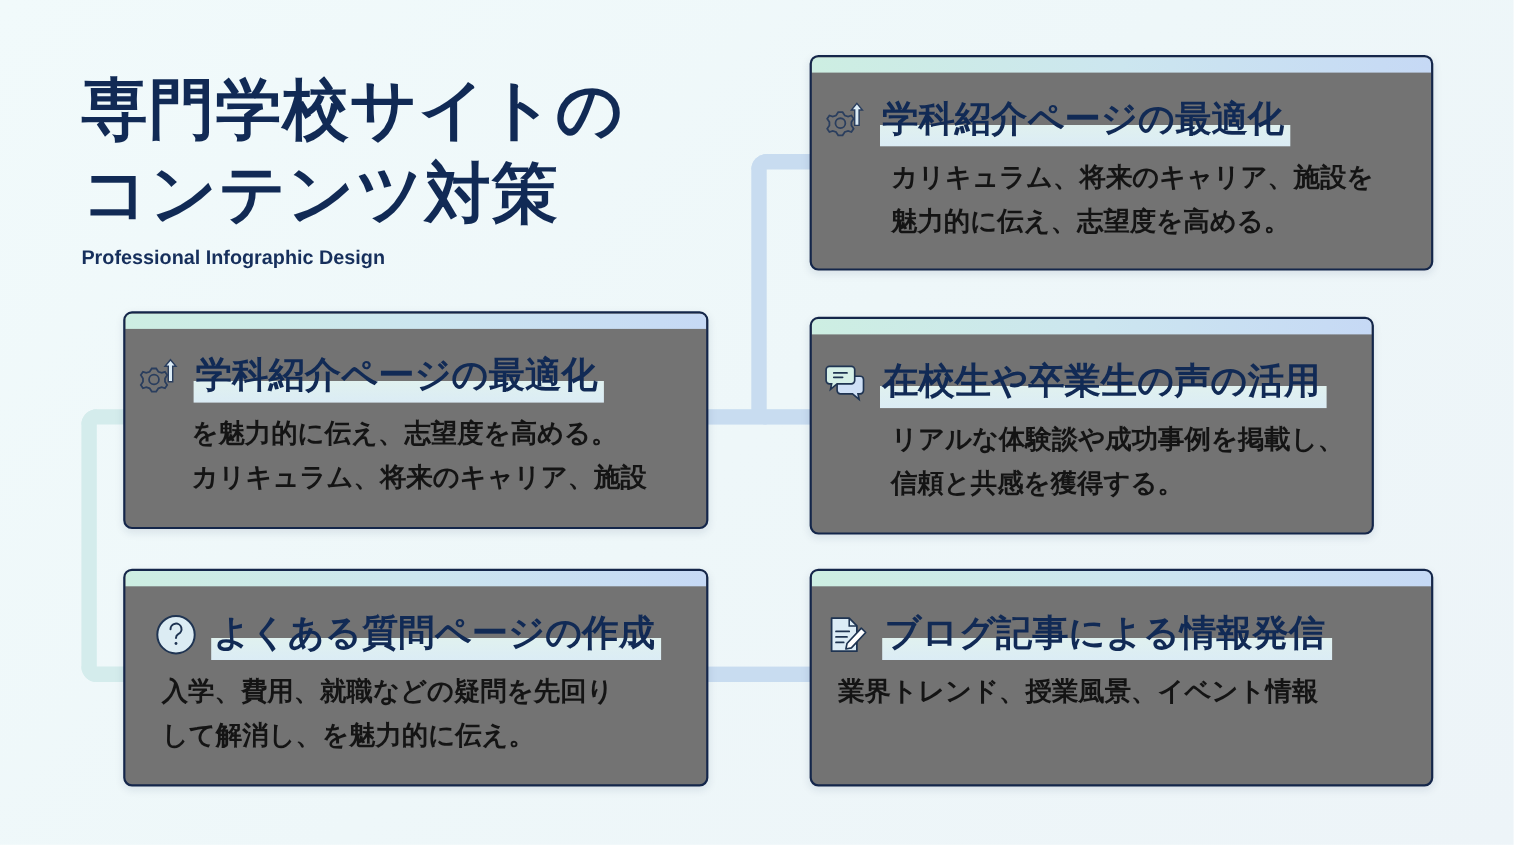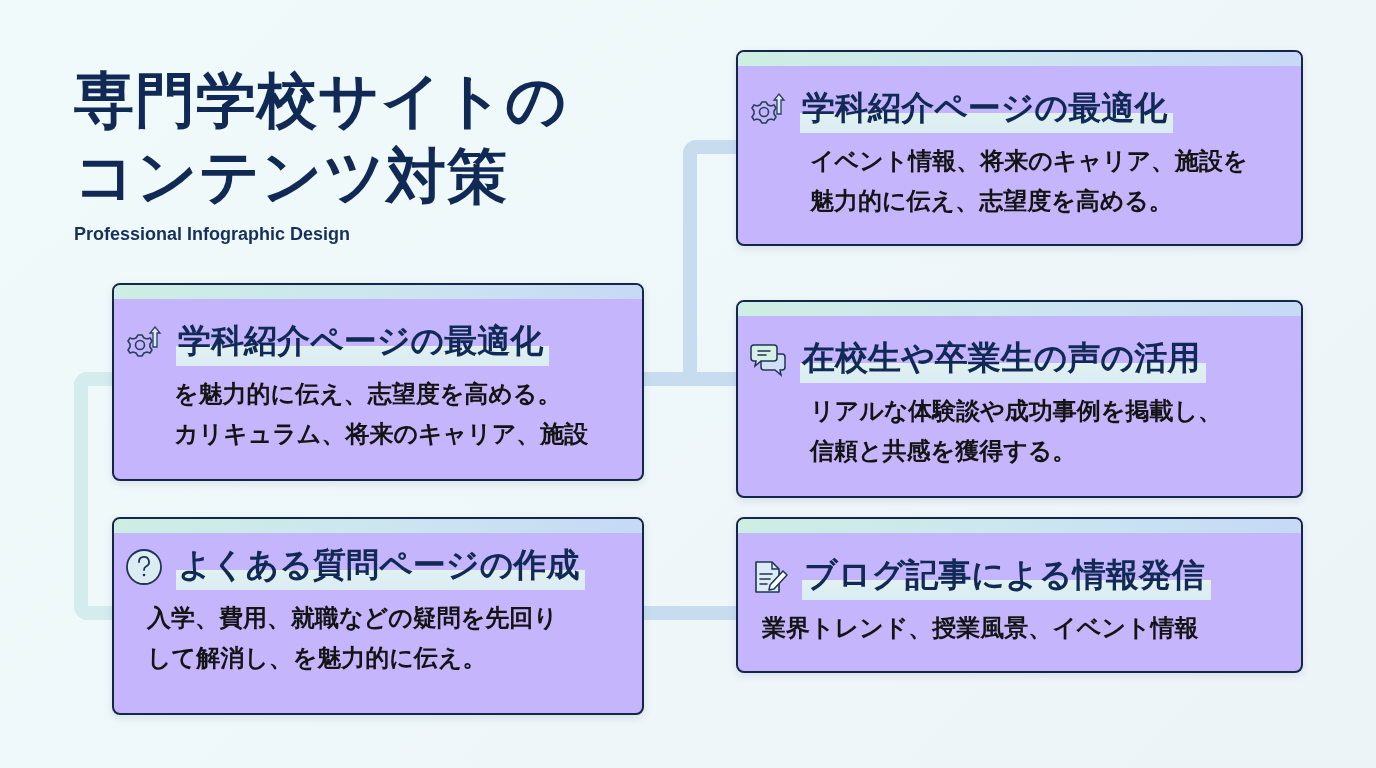--- a/index.html
+++ b/index.html
@@ -16,21 +16,21 @@
     letter-spacing: 1px;
   }
   .subtitle {
     margin-top: 10px; font-size: 18px; font-weight: 600; color: #162f5c;
     font-family: "Liberation Sans", sans-serif;
   }
   .connector { position: absolute; }
   .conn-blue { background: #c8dcf0; }
   .conn-teal { background: #d4ecec; }
   .card {
-    position: absolute; background: #c4b5fd;
+    position: absolute; background: #737373;
     border: 2px solid #14264a; border-radius: 8px; overflow: hidden;
     box-shadow: 0 3px 8px rgba(20, 40, 80, 0.10);
   }
   .card-strip {
     height: 14px;
     background: linear-gradient(90deg, #cdeee2 0%, #cce6ef 50%, #c6d9f5 100%);
   }
   .card-head { display: flex; align-items: center; margin-top: 20px; }
   .card-icon { width: 40px; height: 40px; flex: 0 0 40px; }
   .card-title {
@@ -75,21 +75,21 @@
     <span class="card-title">学科紹介ページの最適化</span>
   </div>
   <div class="card-body" style="padding-left:60px;">
     <div>を魅力的に伝え、志望度を高める。</div>
     <div>カリキュラム、将来のキャリア、施設</div>
   </div>
 </div>
 
 <div class="card" style="left:112px; top:517px; width:532px; height:198px;">
   <div class="card-strip"></div>
-  <div class="card-head" style="padding-left:10px;margin-top:10px;">
+  <div class="card-head" style="padding-left:26px;">
     <svg class="card-icon" viewBox="0 0 40 40">
       <circle cx="20" cy="20" r="17" fill="#dcecf3" stroke="#1f3452" stroke-width="1.8"></circle>
       <path d="M15 15 a5 5 0 1 1 7 4.5 c-1.5 0.8 -2 1.7 -2 3.5" fill="none" stroke="#1f3452" stroke-width="1.8" stroke-linecap="round"></path>
       <circle cx="20" cy="28" r="1.3" fill="#1f3452"></circle>
     </svg>
     <span class="card-title">よくある質問ページの作成</span>
   </div>
   <div class="card-body" style="padding-left:33px;">
     <div>入学、費用、就職などの疑問を先回り</div>
     <div>して解消し、を魅力的に伝え。</div>
@@ -102,42 +102,42 @@
     <svg class="card-icon" viewBox="0 0 40 40">
       <g fill="none" stroke="#2a3e5e" stroke-width="1.6">
         <path d="M14 13 l2 -3 h4 l2 3 l3 1 l3 -1 l2 3 l-2 3 l0 3 l2 3 l-2 3 l-3 -1 l-3 1 l-2 3 h-4 l-2 -3 l-3 -1 l-3 1 l-2 -3 l2 -3 v-3 l-2 -3 l2 -3 l3 1 z" transform="translate(-2 2)"></path>
         <circle cx="16" cy="22" r="4.5"></circle>
       </g>
       <path d="M31 4 l5 6 h-3 v14 h-4 v-14 h-3 z" fill="#dcecf6" stroke="#2a3e5e" stroke-width="1.3"></path>
     </svg>
     <span class="card-title">学科紹介ページの最適化</span>
   </div>
   <div class="card-body" style="padding-left:72px;">
-    <div>イベント情報、将来のキャリア、施設を</div>
+    <div>カリキュラム、将来のキャリア、施設を</div>
     <div>魅力的に伝え、志望度を高める。</div>
   </div>
 </div>
 
-<div class="card" style="left:736px; top:300px; width:567px; height:198px;">
+<div class="card" style="left:736px; top:288px; width:513px; height:198px;">
   <div class="card-strip"></div>
   <div class="card-head" style="padding-left:10px;">
     <svg class="card-icon" viewBox="0 0 40 40">
       <path d="M16 14 h18 a3 3 0 0 1 3 3 v10 a3 3 0 0 1 -3 3 h-2 l1 5 l-6 -5 h-11 a3 3 0 0 1 -3 -3 v-10 a3 3 0 0 1 3 -3 z" fill="#cfe0f6" stroke="#1f3452" stroke-width="1.5"></path>
       <path d="M6 5 h20 a3 3 0 0 1 3 3 v10 a3 3 0 0 1 -3 3 h-13 l-6 5 l1 -5 h-2 a3 3 0 0 1 -3 -3 v-10 a3 3 0 0 1 3 -3 z" fill="#d6f0e8" stroke="#1f3452" stroke-width="1.5"></path>
       <path d="M10 11 h12 M10 15 h8" stroke="#1f3452" stroke-width="1.6" stroke-linecap="round"></path>
     </svg>
     <span class="card-title">在校生や卒業生の声の活用</span>
   </div>
   <div class="card-body" style="padding-left:72px;">
     <div>リアルな体験談や成功事例を掲載し、</div>
     <div>信頼と共感を獲得する。</div>
   </div>
 </div>
 
-<div class="card" style="left:736px; top:517px; width:567px; height:156px;">
+<div class="card" style="left:736px; top:517px; width:567px; height:198px;">
   <div class="card-strip"></div>
   <div class="card-head" style="padding-left:12px;">
     <svg class="card-icon" viewBox="0 0 40 40">
       <path d="M6 5 h16 l7 7 v23 h-23 z" fill="#dcecf6" stroke="#1f3452" stroke-width="1.6" stroke-linejoin="round"></path>
       <path d="M22 5 v7 h7" fill="none" stroke="#1f3452" stroke-width="1.4"></path>
       <path d="M10 17 h12 M10 22 h10 M10 27 h7" stroke="#1f3452" stroke-width="1.6" stroke-linecap="round"></path>
       <path d="M33 14 l4 4 l-13 14 l-5 1 l1 -5 z" fill="#ffffff" stroke="#1f3452" stroke-width="1.5" stroke-linejoin="round"></path>
     </svg>
     <span class="card-title">ブログ記事による情報発信</span>
   </div>

